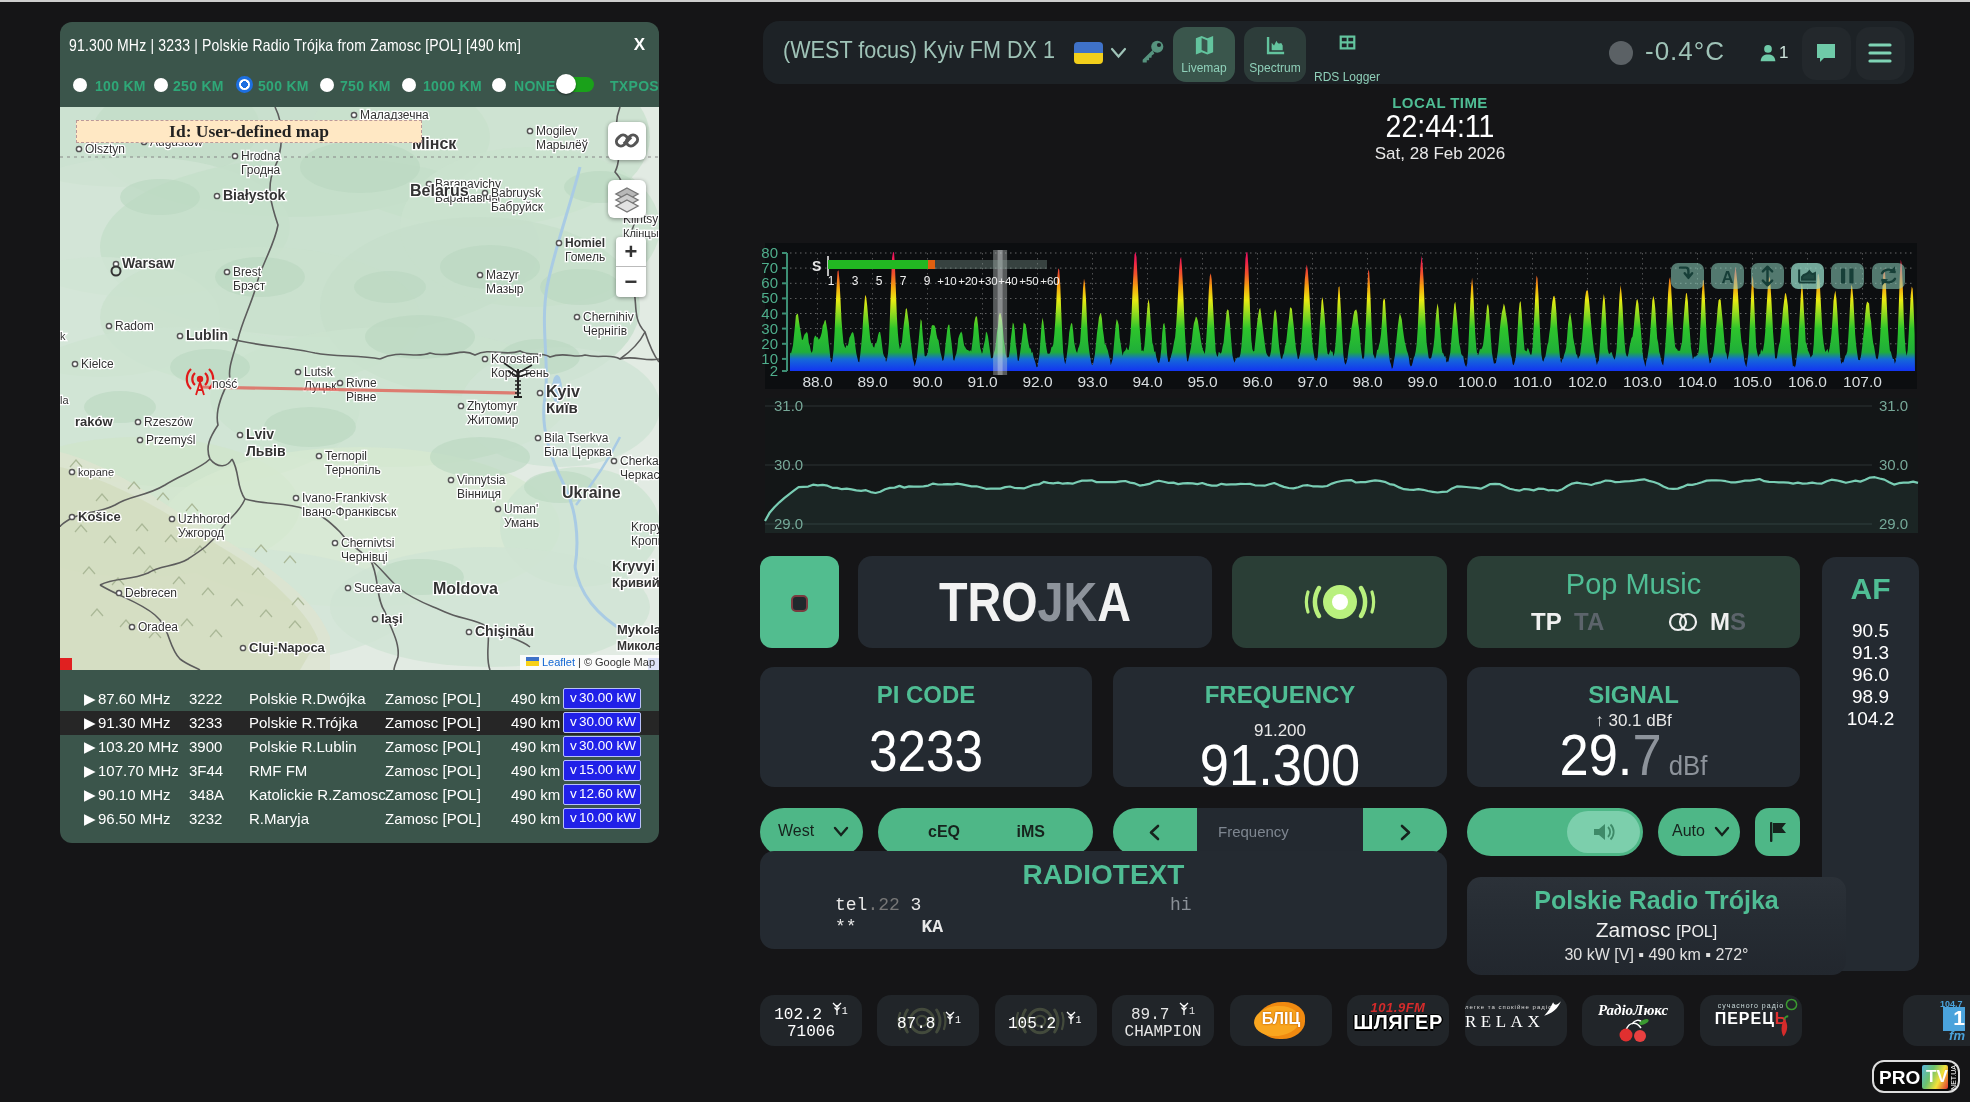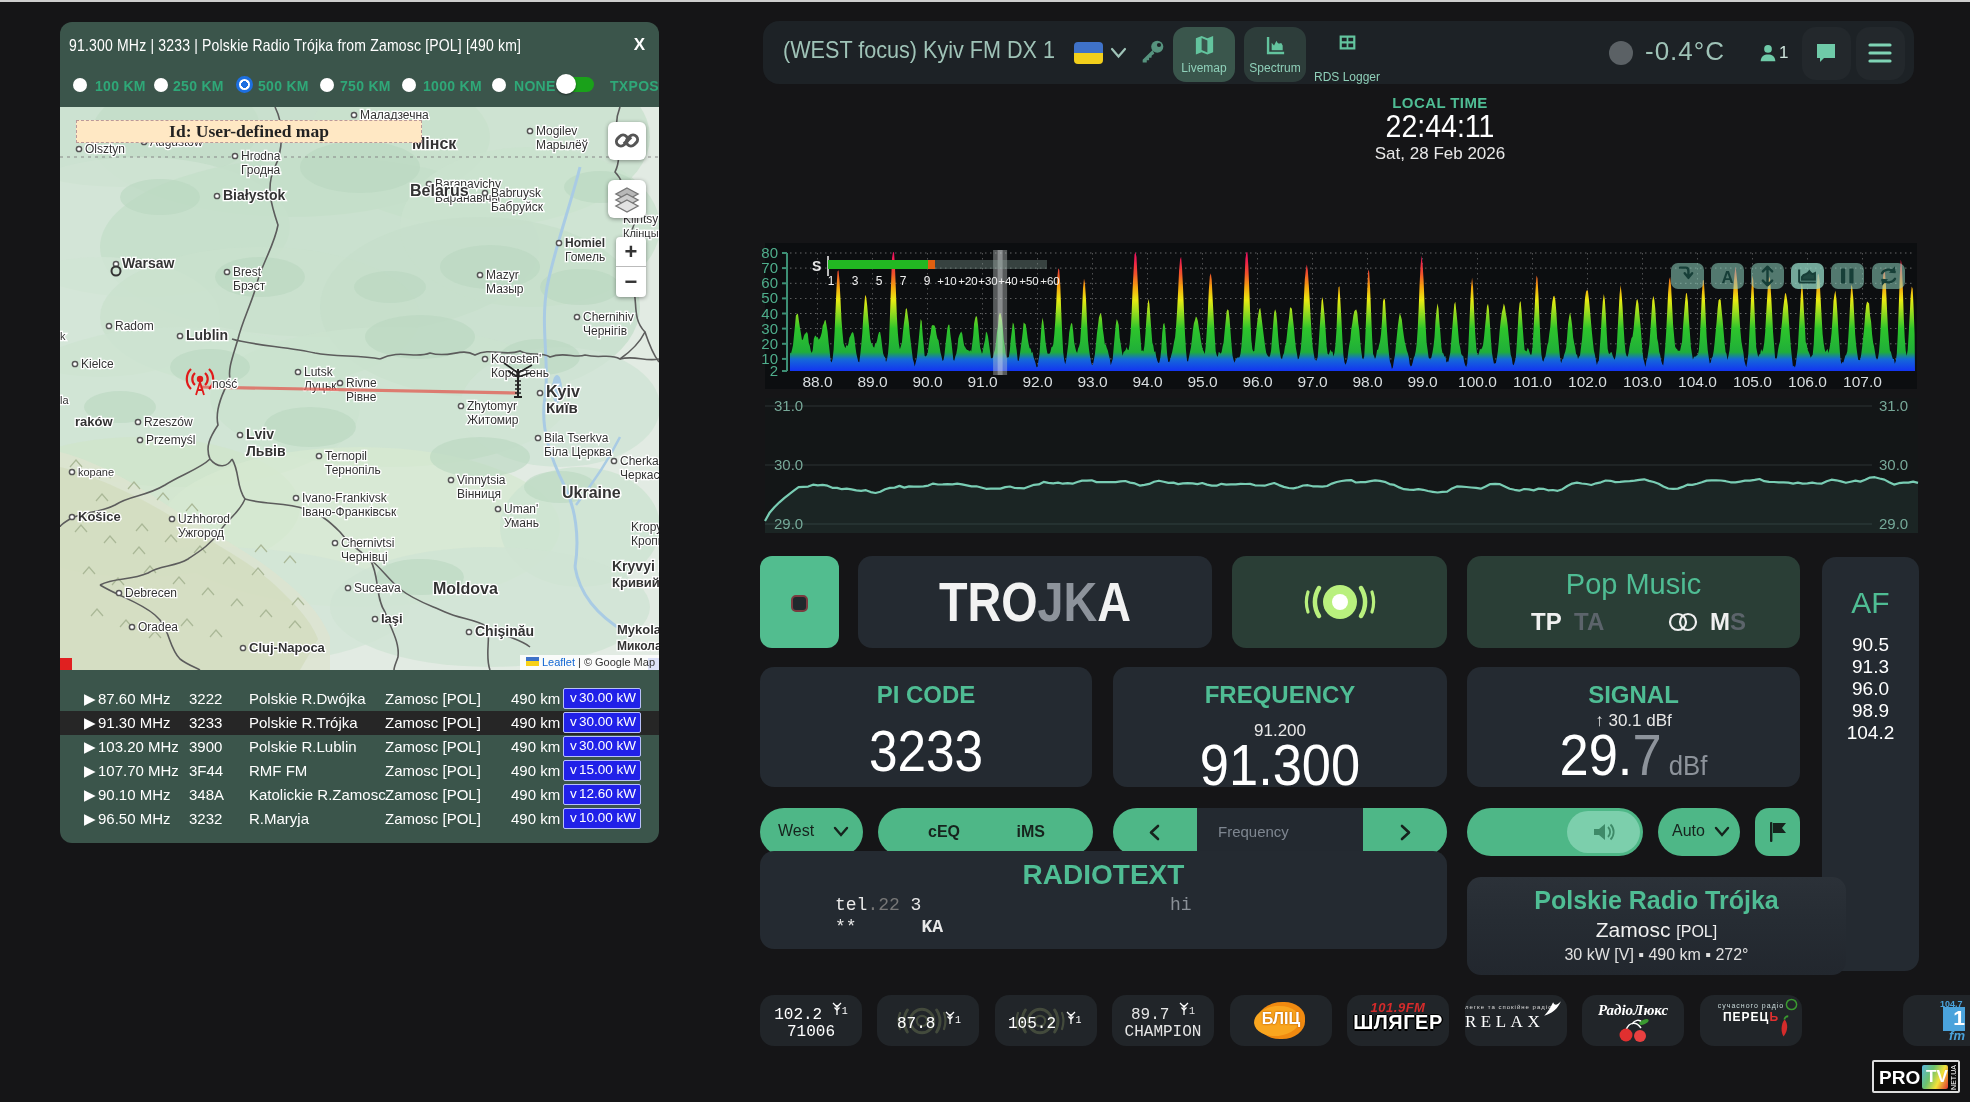--- a/index.html
+++ b/index.html
@@ -627,21 +627,21 @@
       <div style="position:absolute;left:107px;top:52px;font-size:24px;font-weight:700;color:#5c646b">TA</div>
       <svg style="position:absolute;left:200px;top:55px" width="32" height="22" viewBox="0 0 32 22">
         <g stroke="#f0f0f0" stroke-width="2.2" fill="none">
         <circle cx="11" cy="11" r="8"></circle>
         <circle cx="21" cy="11" r="8"></circle>
       </g>
     </svg>
       <div style="position:absolute;left:243px;top:52px;font-size:24px;font-weight:700;color:#f0f0f0">M<span style="color:#5c646b">S</span></div>
       </div>
 <div class="panel abs" style="left:1822px;top:557px;width:97px;height:414px;text-align:center">
-      <div style="font-size:30px;font-weight:400;color:#4fbd94;margin-top:29px">AF</div>
+      <div style="font-size:30px;font-weight:700;color:#4fbd94;margin-top:15px">AF</div>
       <div style="font-size:19px;color:#fff;margin-top:14px;line-height:21px">
       <div style="margin-top:1px">90.5</div>
       <div style="margin-top:1px">91.3</div>
       <div style="margin-top:1px">96.0</div>
       <div style="margin-top:1px">98.9</div>
       <div style="margin-top:1px">104.2</div>
     </div>
   </div>
 <div class="panel abs" style="left:760px;top:667px;width:332px;height:120px;text-align:center">
       <div class="biglab" style="margin-top:14px">PI CODE</div>
@@ -791,33 +791,33 @@
       <g>
         <path d="M10,12 C13,4 20,3 25,10 M16,6 C19,2 23,1 26,4" stroke="#fff" stroke-width="1.5" fill="none"></path>
         <circle cx="10" cy="17" r="6.5" fill="#e03030"></circle>
         <circle cx="24" cy="18" r="6" fill="#e84040"></circle>
         <ellipse cx="28" cy="4" rx="5" ry="2.2" fill="#3a9a30" transform="rotate(-25 28 4)"></ellipse>
       </g>
     </svg>
   </div>
 <div class="tile" style="left:1700px;text-align:center;color:#fff">
       <div style="font-size:7px;margin-top:7px;color:#cdd;letter-spacing:1px">сучасного радіо</div>
-      <div style="font-size:12px;font-weight:700;letter-spacing:1px;margin-top:1px">ПЕРЕЦ<span style="color:#e03030">Ь</span></div>
+      <div style="font-size:16px;font-weight:700;letter-spacing:1px;margin-top:1px">ПЕРЕЦ<span style="color:#e03030">Ь</span></div>
       <svg style="position:absolute;right:10px;top:19px" width="15" height="26" viewBox="0 0 16 26">
       <path d="M8,5 C12,9 12,17 7,23 C4,19 4,10 8,5" fill="#d42b2b"></path>
       <path d="M8,5 C8,3 10,1.5 12,1.5" stroke="#3a9a30" stroke-width="2" fill="none"></path>
     </svg>
       <svg style="position:absolute;right:4px;top:3px" width="13" height="13" viewBox="0 0 14 14">
       <circle cx="7" cy="7" r="5.5" fill="none" stroke="#3a9a30" stroke-width="1.6"></circle>
     </svg>
   </div>
 <div class="tile" style="left:1903px;text-align:right">
       <div style="position:absolute;left:37px;top:4px;font-size:9px;color:#4aa3dc;font-weight:700">104.7</div>
       <div style="position:absolute;left:40px;top:12px;width:22px;height:24px;background:#4aa3dc"></div>
       <div style="position:absolute;left:40px;top:11px;width:22px;font-size:21px;font-weight:700;color:#fff">1</div>
       <div style="position:absolute;left:40px;top:33px;font-size:13px;font-weight:700;color:#4aa3dc;width:22px;font-style:italic">fm</div>
   </div>
-<div class="abs" style="left:1872px;top:1060px;width:88px;height:33px;border:2px solid #ddd;border-radius:2px;background:#0a0a0a">
+<div class="abs" style="left:1872px;top:1060px;width:88px;height:33px;border:2px solid #ddd;border-radius:12px;background:#0a0a0a">
       <span style="position:absolute;left:5px;top:5px;font-size:19px;font-weight:700;color:#fff">PRO</span>
       <div style="position:absolute;left:48px;top:3px;width:26px;height:24px;background:linear-gradient(115deg,#58b5e0 0%,#6cc26c 35%,#f2e23a 65%,#e03030 100%);border-radius:2px"></div>
       <span style="position:absolute;left:52px;top:5px;font-size:17px;font-weight:700;color:#fff">TV</span>
       <span style="position:absolute;right:1px;top:3px;font-size:7px;color:#fff;writing-mode:vertical-rl;transform:rotate(180deg)">NET.UA</span>
   </div>
 <div class="abs" style="left:0;top:0;width:1970px;height:1.5px;background:#cdcdcd"></div>
 </body></html>

